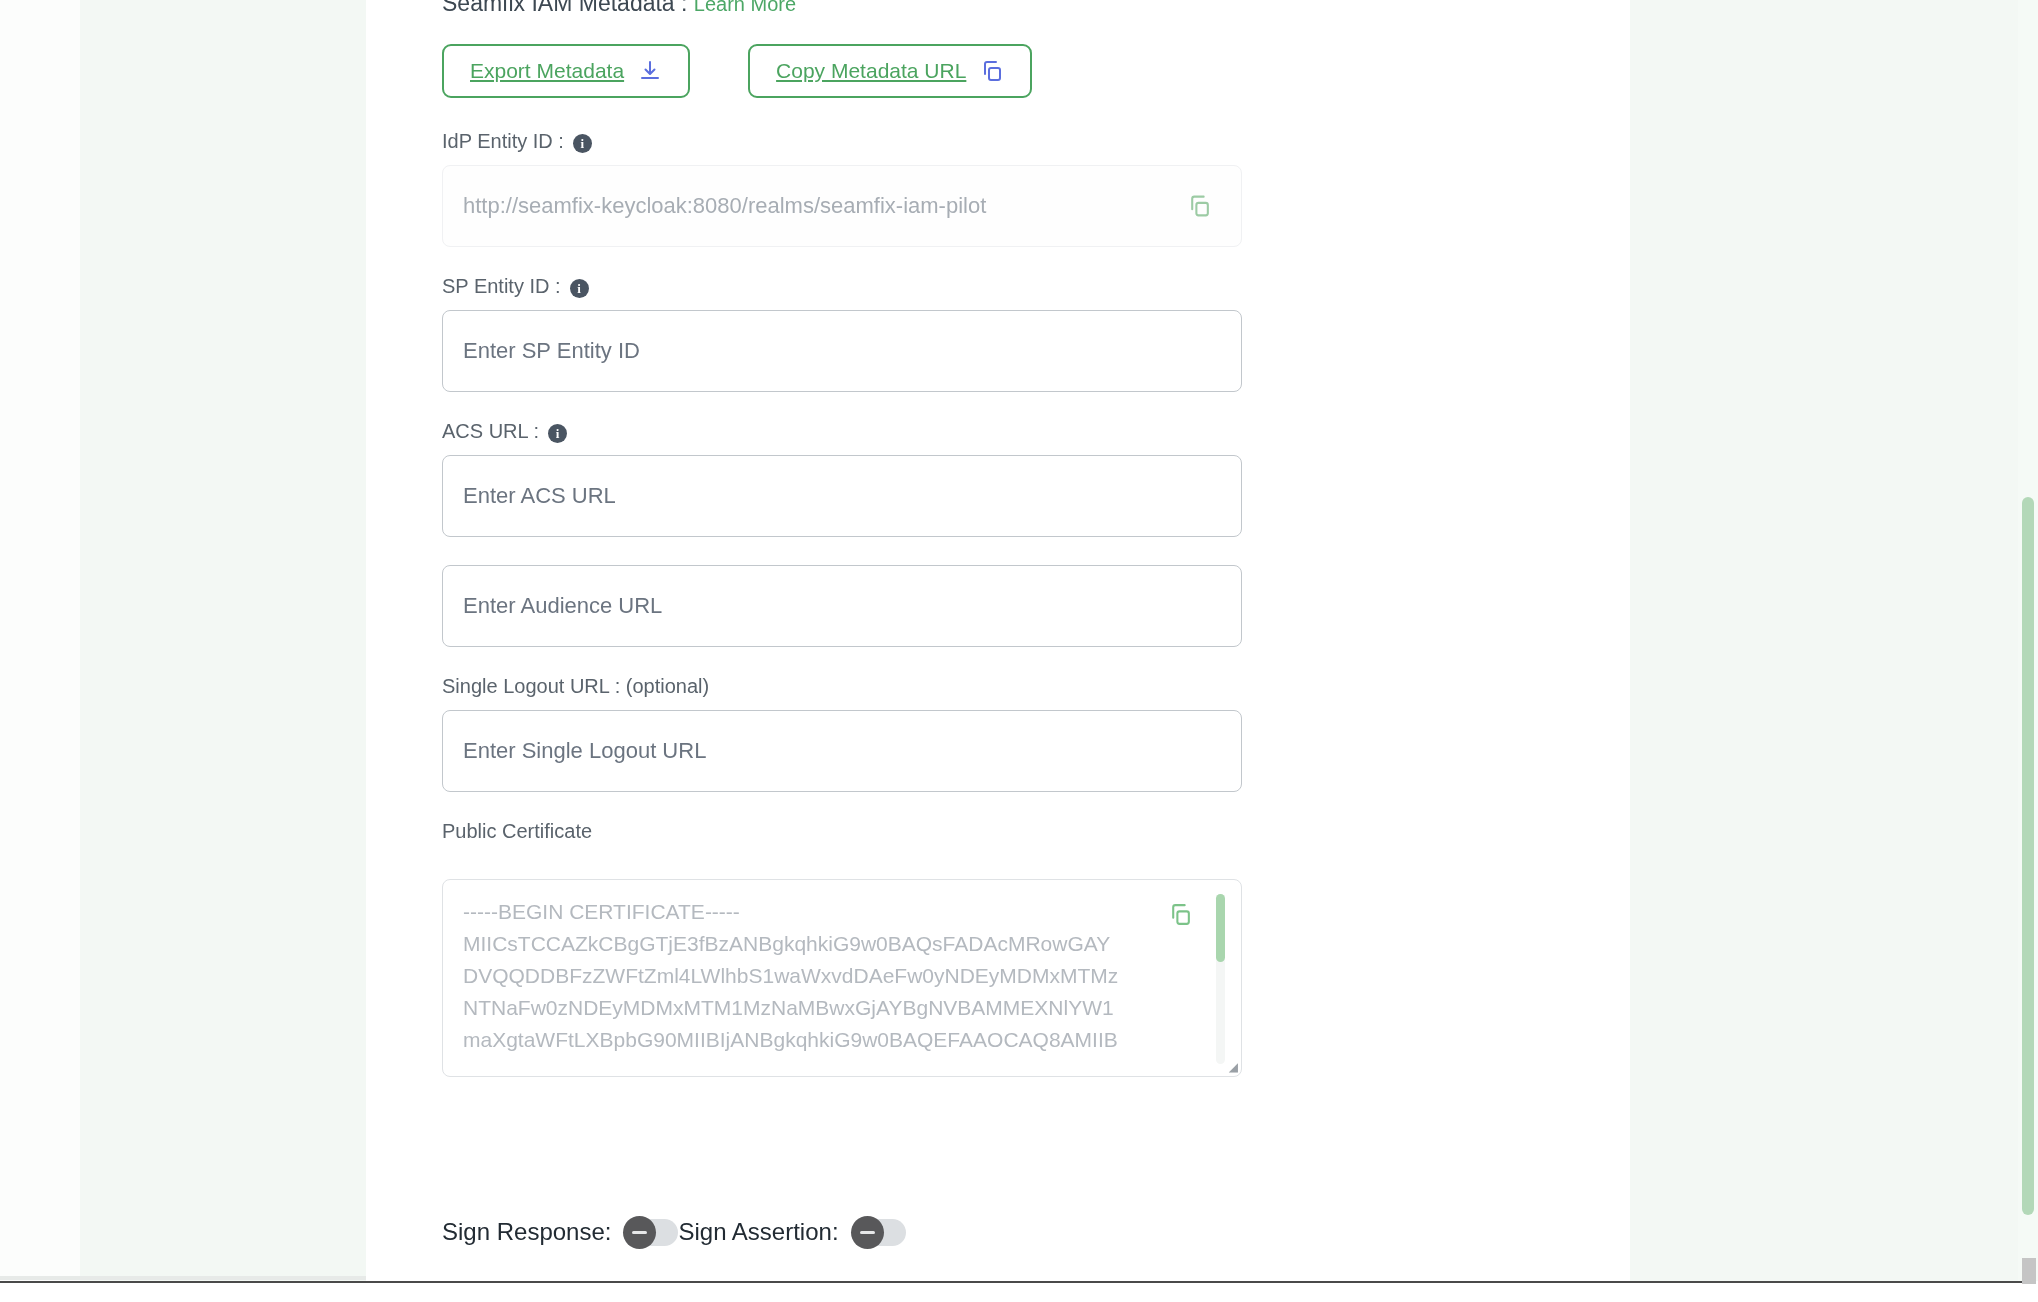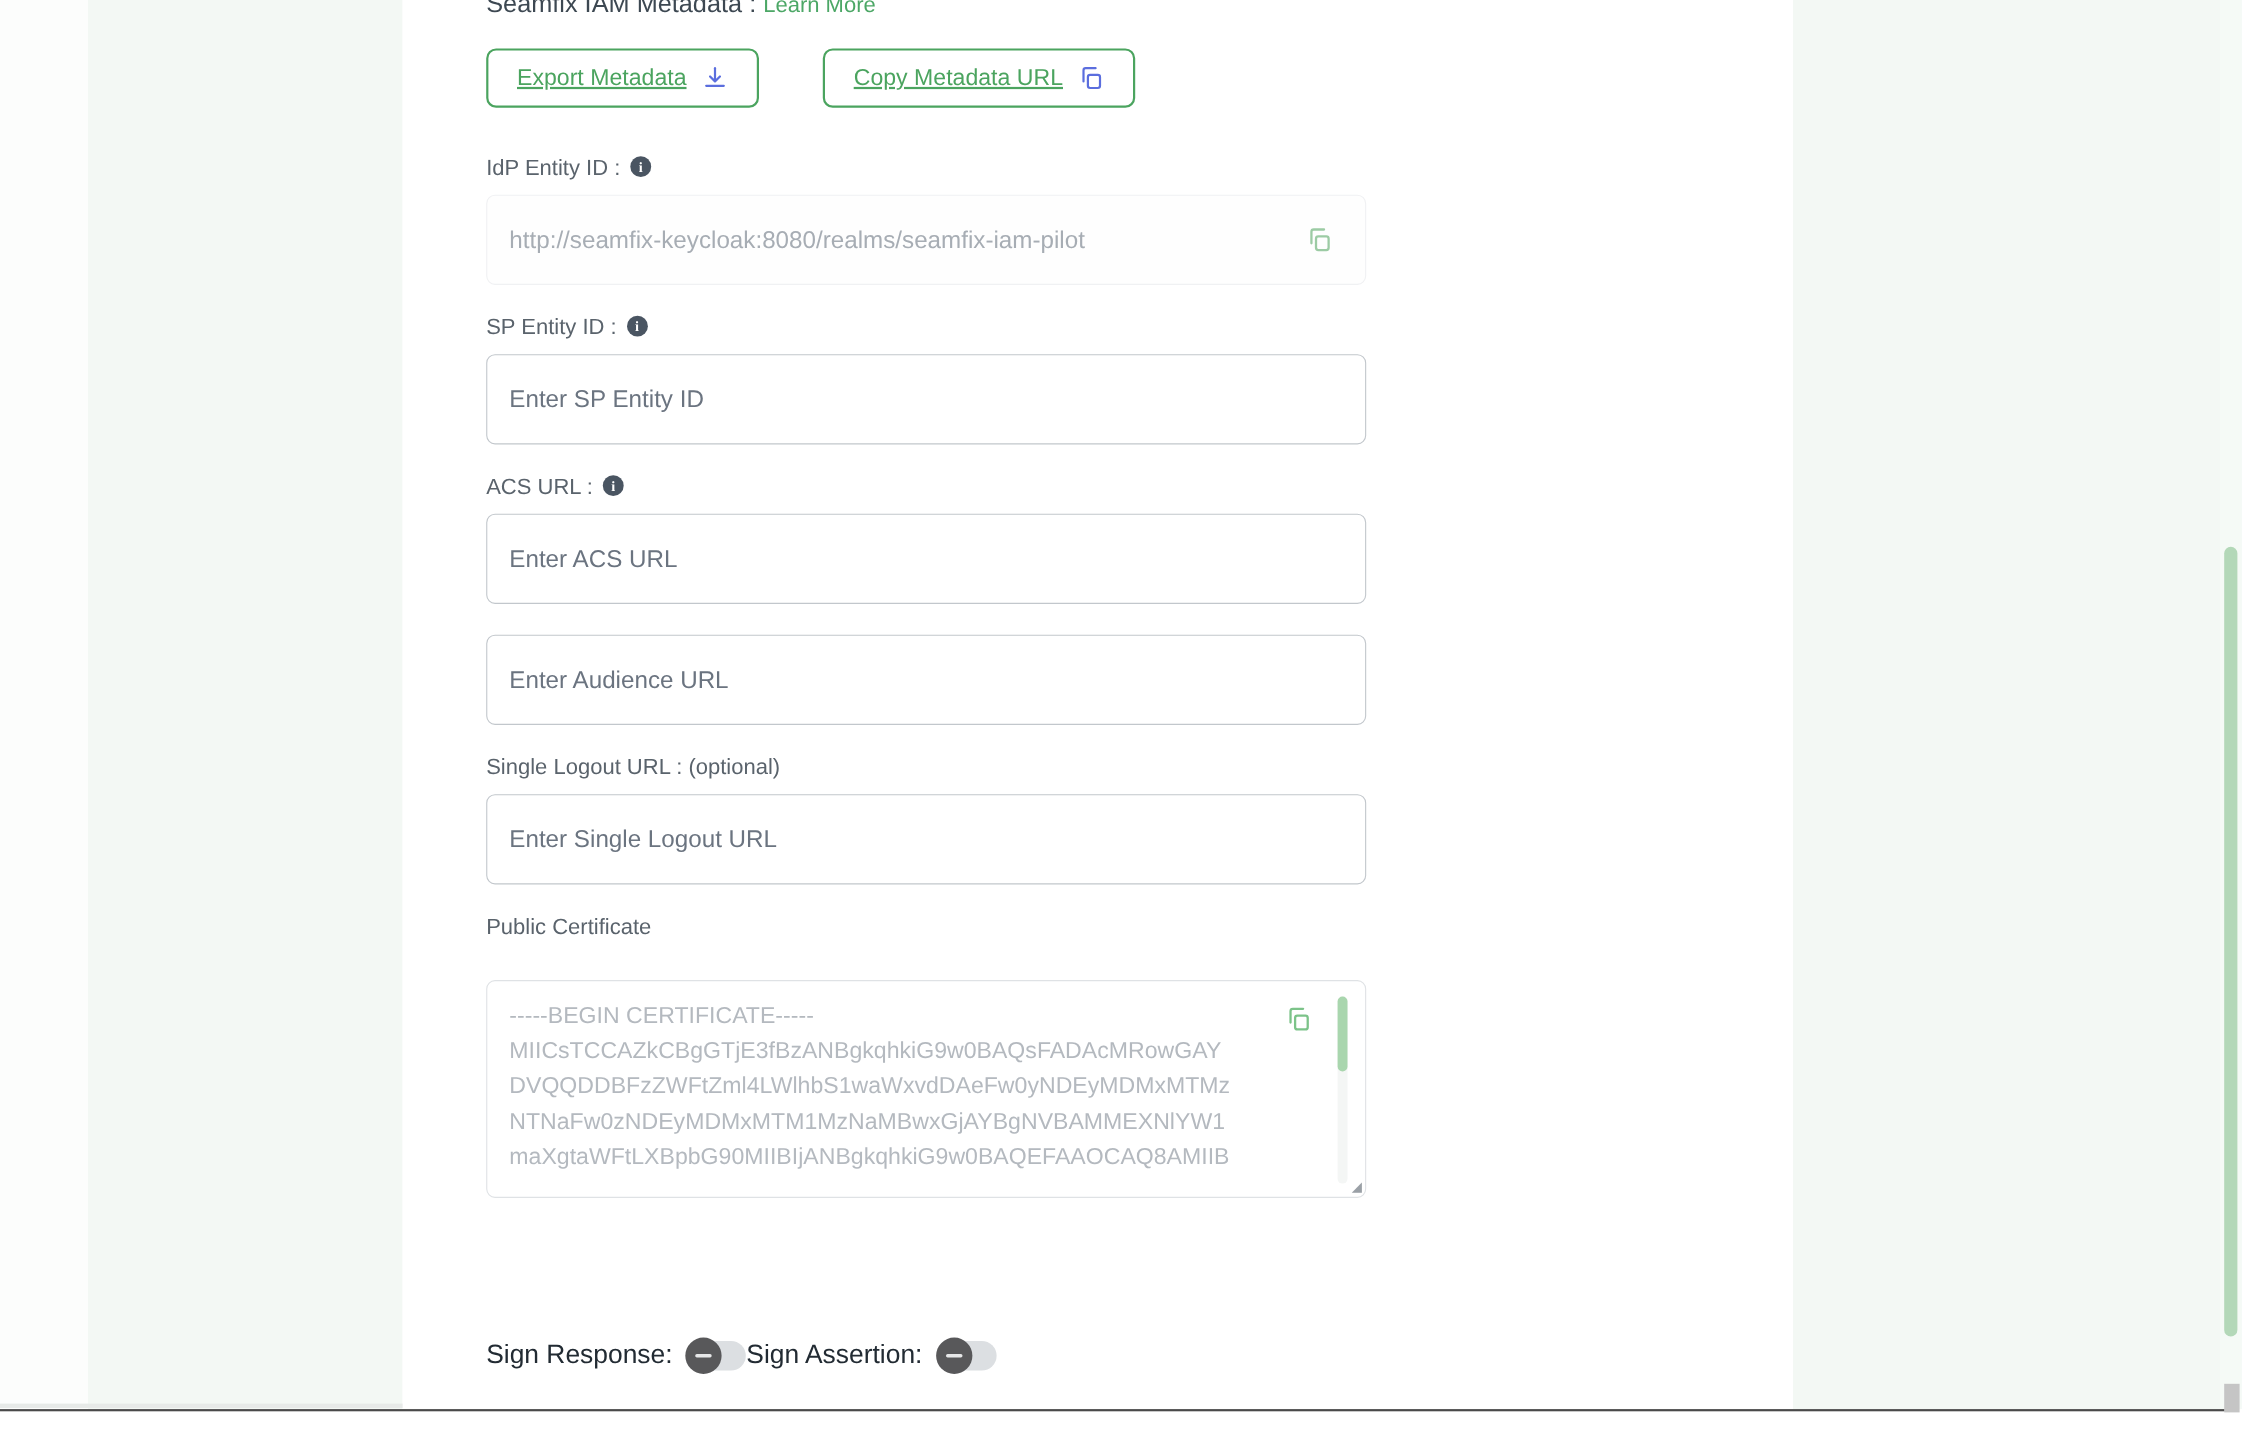--- a/index.html
+++ b/index.html
@@ -45,24 +45,23 @@
     background: #ffffff; color: #4ba45f;
     font-size: 21px; font-family: "Liberation Sans", sans-serif;
     cursor: pointer; white-space: nowrap; text-decoration: underline;
   }
   .ico { display: inline-flex; align-items: center; }
 
   
   .form { position: absolute; left: 442px; top: 130px; width: 800px; }
   .field { margin-bottom: 28px; }
   .field-label {
-    display: flex; align-items: flex-start; gap: 9px;
+    display: flex; align-items: flex-end; gap: 9px;
     font-size: 20px; color: #5a636c; margin-bottom: 12px;
     white-space: nowrap;
-    margin-top: 12px;
   }
   .info-dot {
     display: inline-flex; align-items: center; justify-content: center;
     width: 19px; height: 19px; border-radius: 50%;
     background: #4a5562; color: #ffffff;
     font-size: 13px; font-weight: bold; font-family: "Liberation Serif", serif;
     line-height: 1;
   }
   .input-wrap { position: relative; }
   .text-input {

